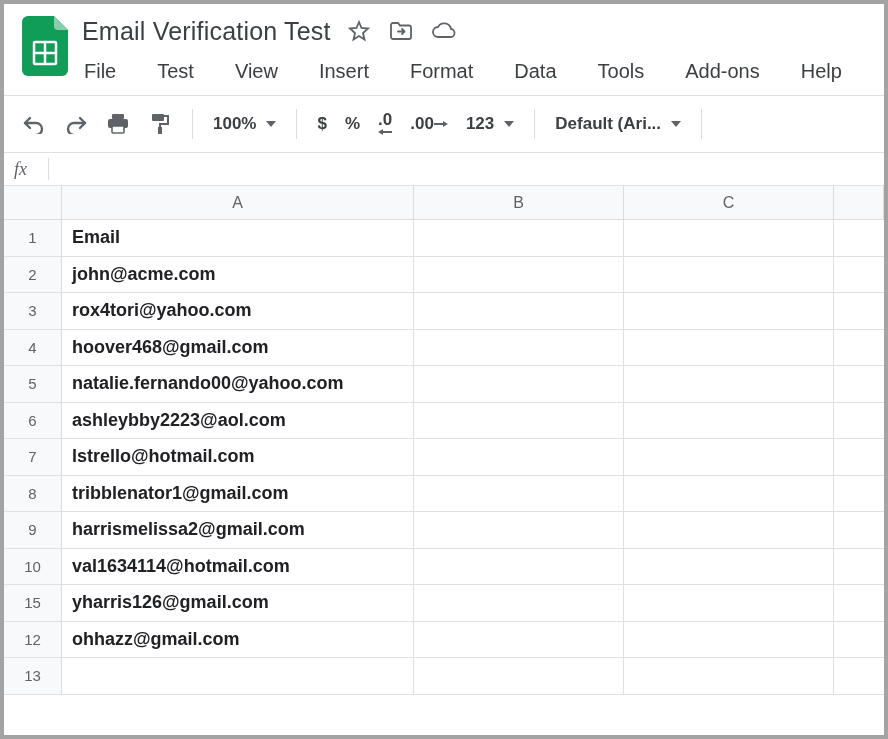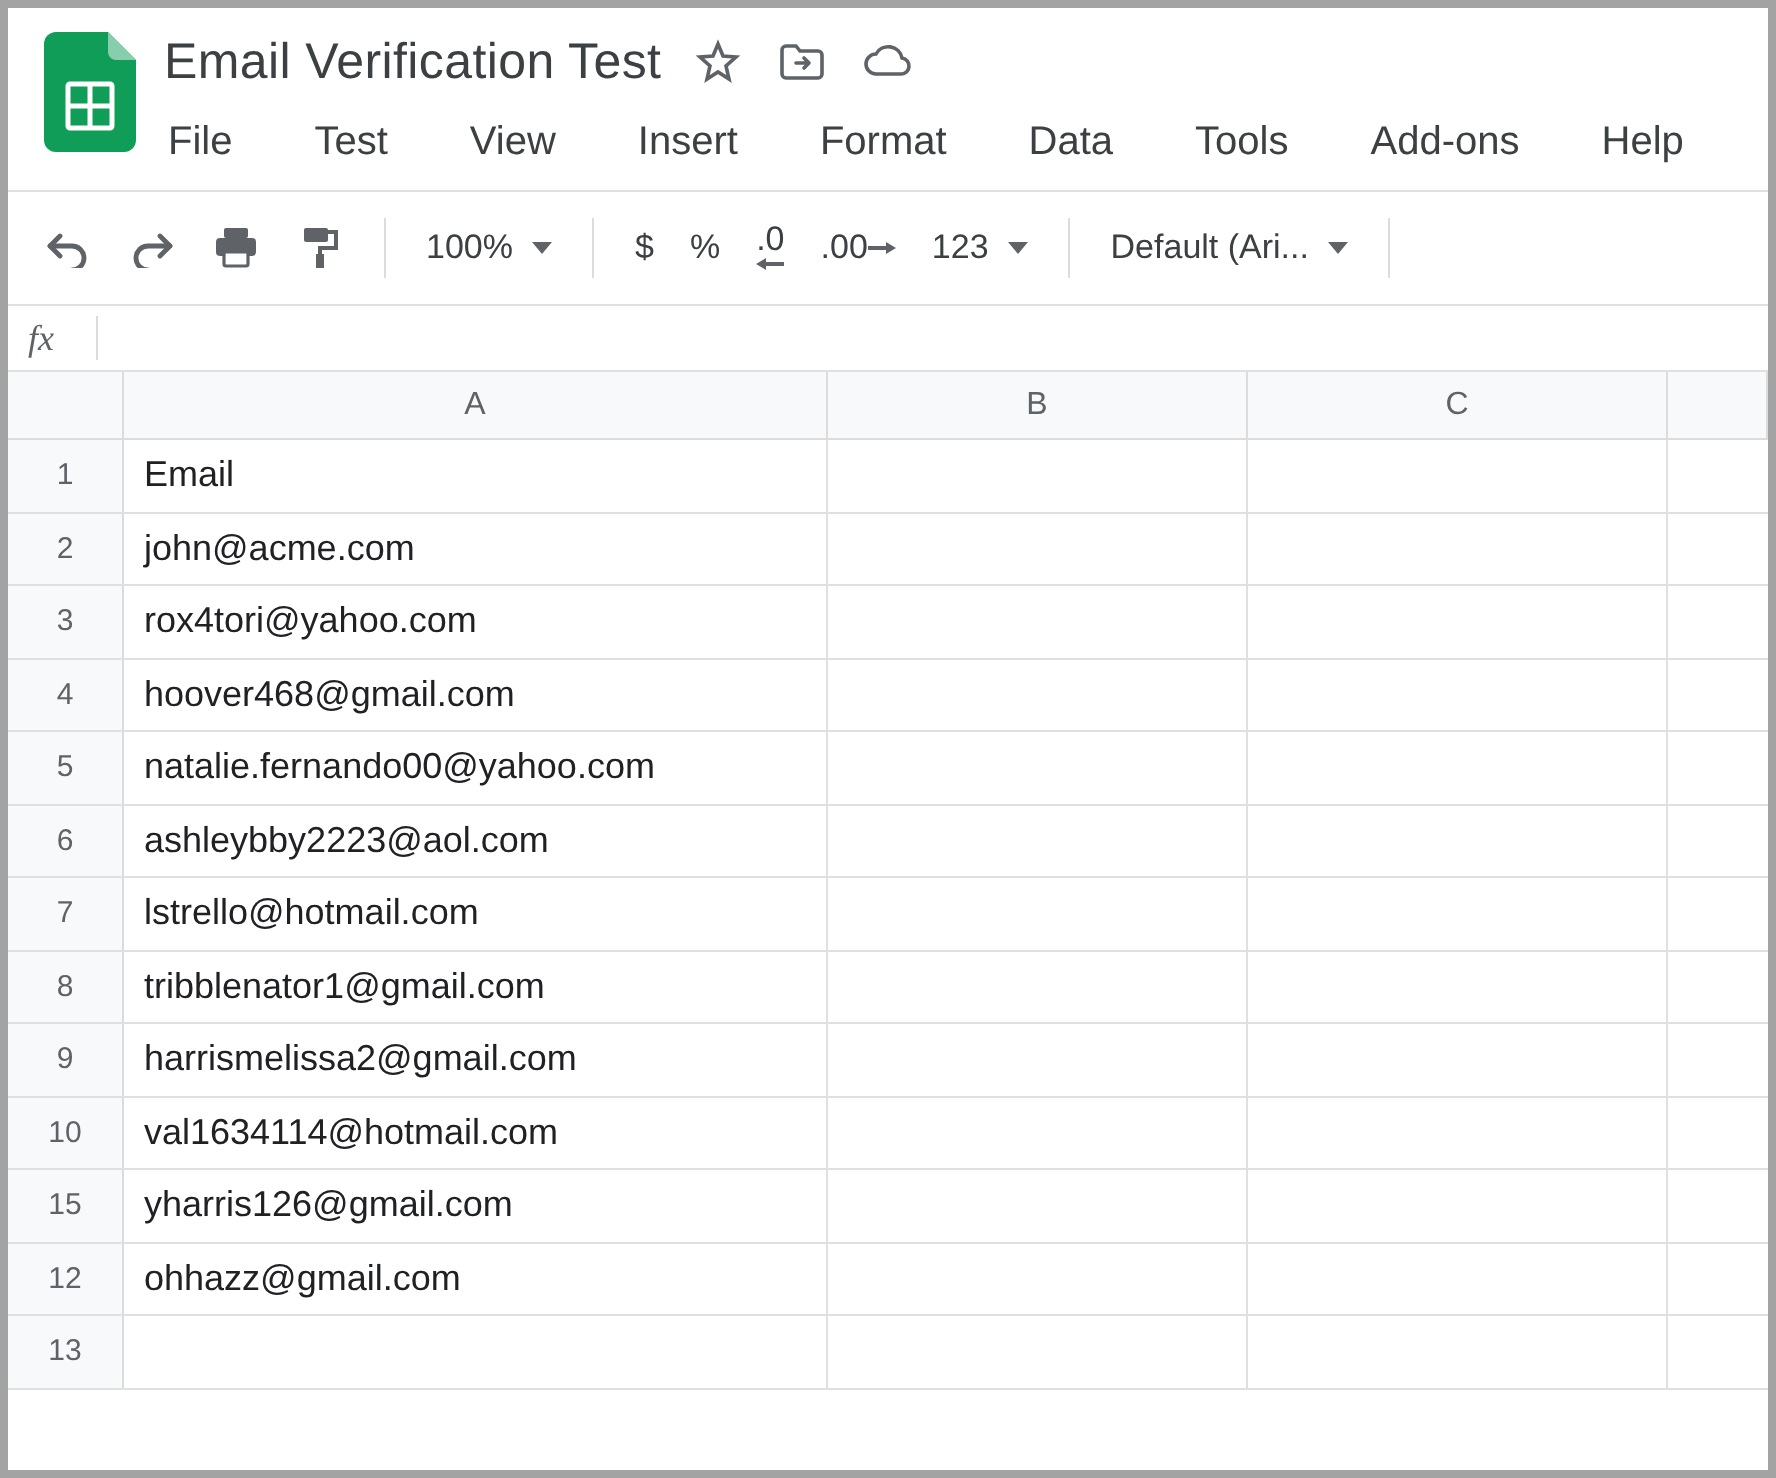--- a/index.html
+++ b/index.html
@@ -60,20 +60,21 @@
   .hline { height: 1px; background: #e0e0e0; width: 100%; }
 
   
   .toolbar {
     display: flex;
     align-items: center;
     height: 56px;
     padding: 0 14px;
     gap: 10px;
     color: #5f6368;
+    font-weight: bold;
   }
   .tool-btn {
     display: flex; align-items: center; justify-content: center;
     width: 32px; height: 32px;
     cursor: pointer;
   }
   .tool-sep {
     width: 1px; height: 30px;
     background: #dadce0;
     margin: 0 6px;
@@ -152,21 +153,21 @@
     font-size: 15px; color: #5f6368;
     background: #f8f9fa;
     border-right: 1px solid #dcdcdc;
   }
   .cell {
     display: flex; align-items: center;
     font-size: 18px;
     color: #202124;
     border-right: 1px solid #e0e0e0;
     padding: 0 10px;
-    overflow: hidden; white-space: nowrap;
+    overflow: hidden; white-space: nowrap; font-weight: bold;
   }
   .cell.col-A { width: 352px; }
   .cell.col-B { width: 210px; }
   .cell.col-C { width: 210px; }
   .cell.col-D { flex: 1; border-right: none; }
 
   svg { display: block; }
 </style>
 </head>
 <body>

